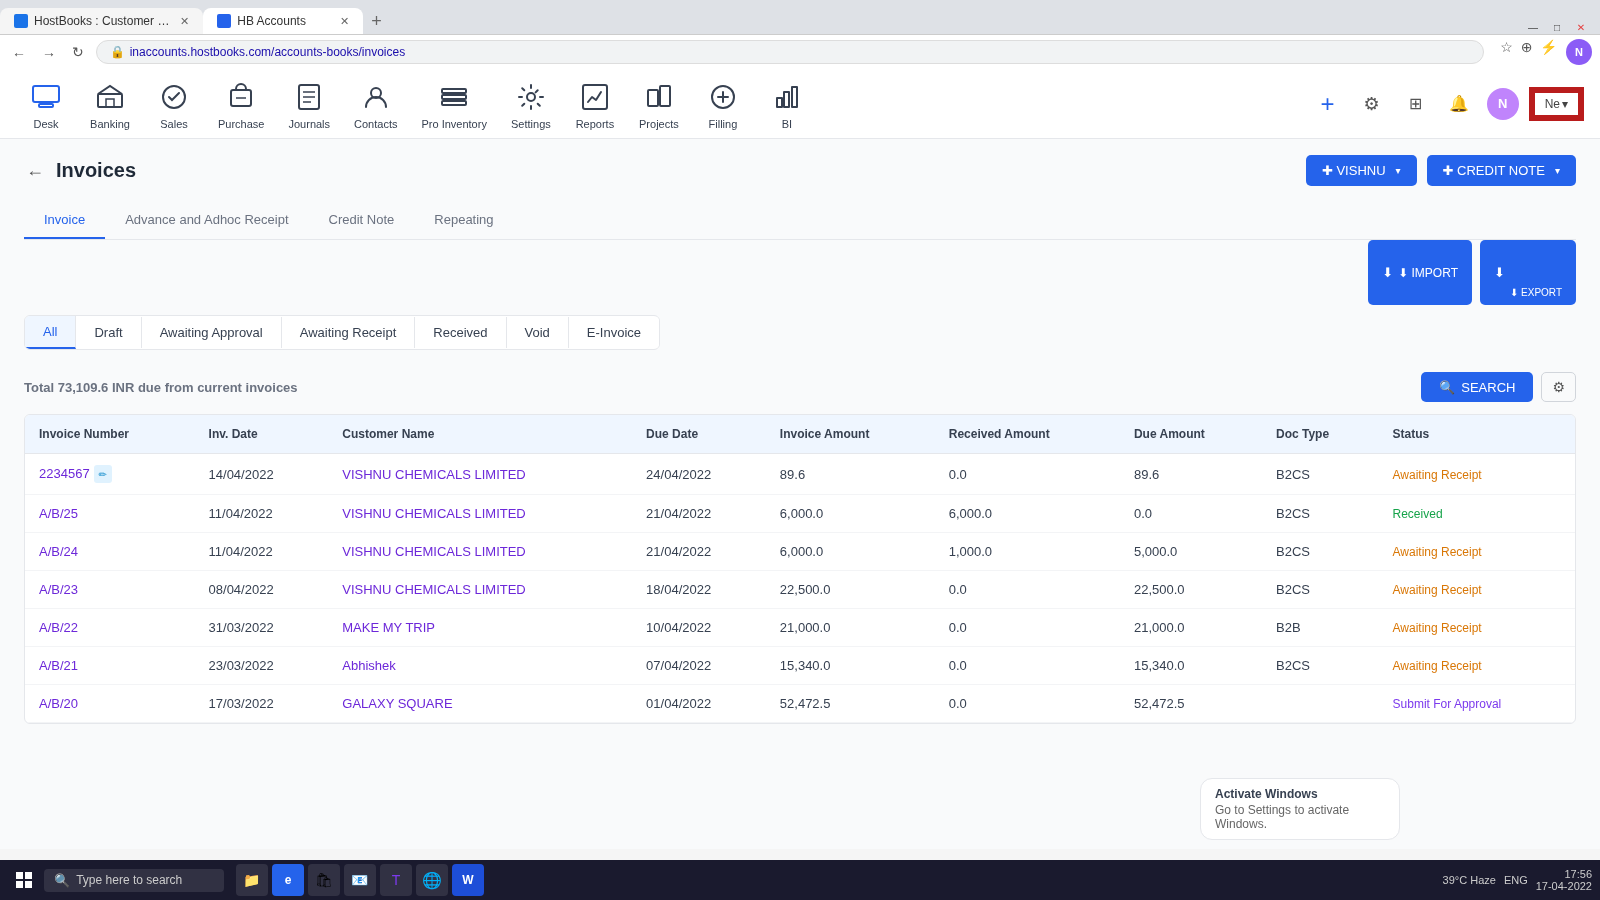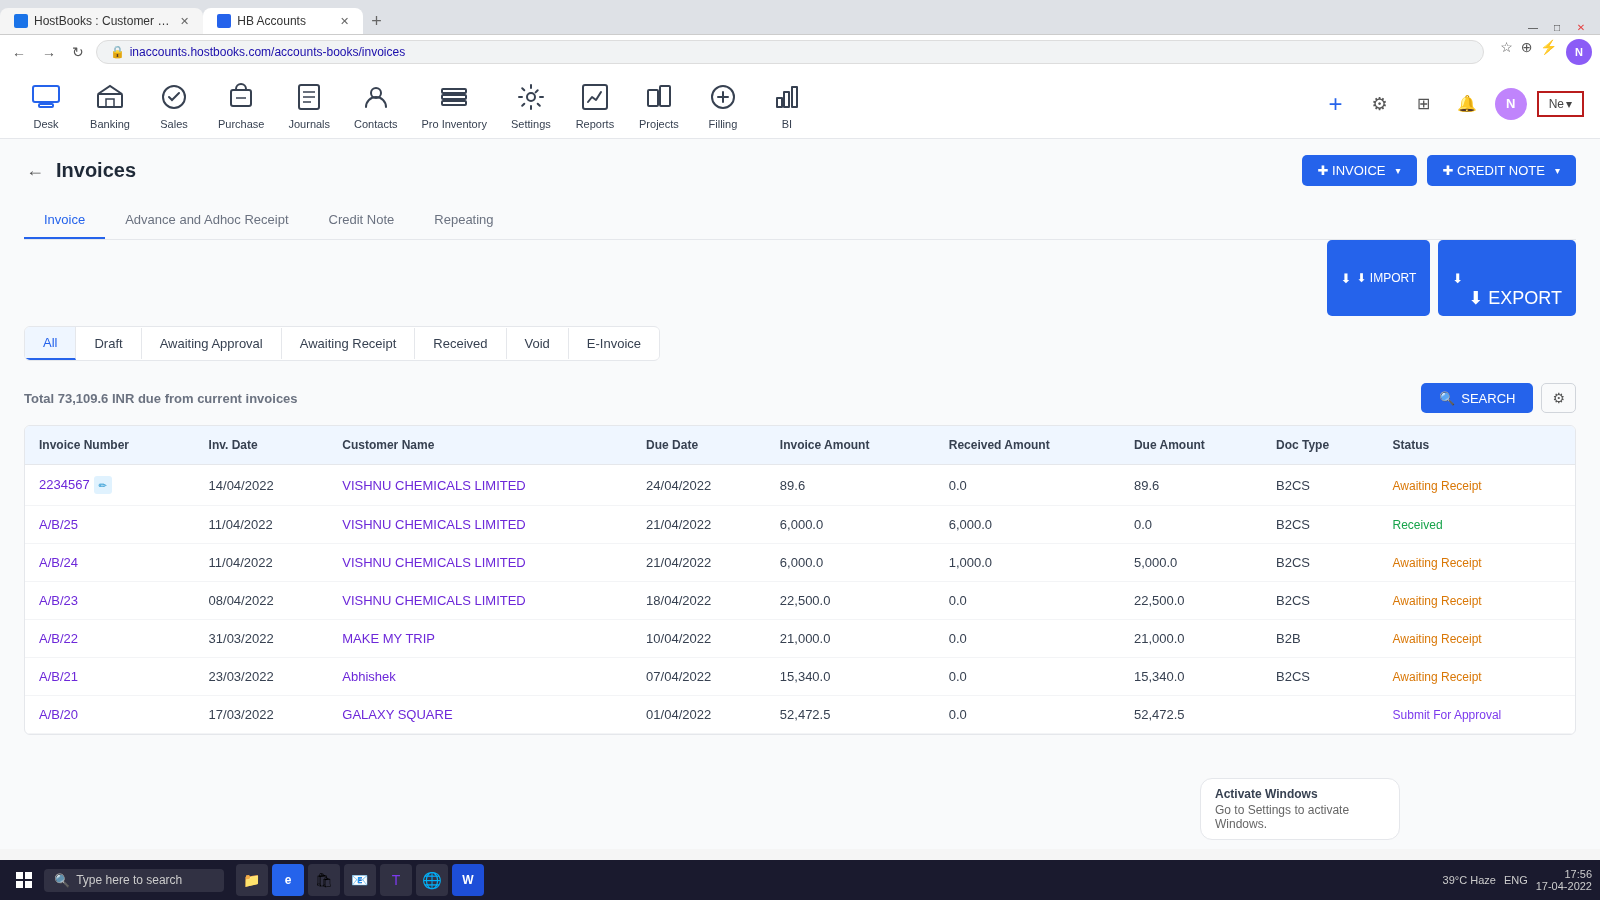--- a/index.html
+++ b/index.html
@@ -29,21 +29,21 @@
     .nav-icons { display: flex; gap: 4px; align-items: center; }
     .nav-item { display: flex; flex-direction: column; align-items: center; padding: 6px 10px; cursor: pointer; border-radius: 6px; min-width: 60px; transition: background 0.15s; }
     .nav-item .icon-box { width: 38px; height: 38px; display: flex; align-items: center; justify-content: center; }
     .nav-item svg { width: 30px; height: 30px; }
     .nav-item .label { font-size: 11px; color: #374151; margin-top: 2px; white-space: nowrap; }
     .header-actions { display: flex; align-items: center; gap: 10px; }
     .h-action-btn { width: 34px; height: 34px; border-radius: 50%; display: flex; align-items: center; justify-content: center; cursor: pointer; font-size: 18px; color: #555; }
     .h-action-btn.plus { background: none; color: #2563eb; font-size: 24px; font-weight: 300; }
     .h-action-btn.gear { background: none; color: #555; font-size: 18px; }
     .h-user-avatar { width: 32px; height: 32px; border-radius: 50%; background: #c084fc; display: flex; align-items: center; justify-content: center; color: white; font-size: 13px; font-weight: bold; cursor: pointer; }
-    .ne-btn { background: none; border: 2px solid #b91c1c; border-radius: 0; padding: 4px 10px; font-size: 12px; color: #444; cursor: pointer; display: flex; align-items: center; gap: 2px; }
+    .ne-btn { background: none; border: 6px solid #b91c1c; border-radius: 0; padding: 4px 10px; font-size: 12px; color: #444; cursor: pointer; display: flex; align-items: center; gap: 2px; }
 
     
     .main-content { background: #f9fafb; padding: 0 24px 24px; min-height: calc(900px - 140px - 50px); }
 
     
     .page-header { display: flex; align-items: center; justify-content: space-between; padding: 16px 0; background: #f9fafb; }
     .page-title-group { display: flex; align-items: center; gap: 10px; }
     .back-btn { background: none; border: none; font-size: 18px; color: #555; cursor: pointer; padding: 2px; }
     .page-title { font-size: 20px; font-weight: 600; color: #1f2937; }
     .page-actions { display: flex; gap: 10px; }
@@ -280,21 +280,21 @@
 
 <div class="main-content">
 
   <div class="page-header">
     <div class="page-title-group">
       <button class="back-btn">←</button>
       <h1 class="page-title">Invoices</h1>
     </div>
     <div class="page-actions">
       <button class="btn-primary">
-        <span>✚ INVOICE</span>
+        <span>✚ VISHNU</span>
         <span class="dropdown-arrow">▾</span>
       </button>
       <button class="btn-primary btn-credit">
         <span>✚ CREDIT NOTE</span>
         <span class="dropdown-arrow">▾</span>
       </button>
     </div>
   </div>
 
   <div class="tabs-row">
@@ -304,21 +304,21 @@
     <div class="tab">Repeating</div>
   </div>
 
   <div class="import-export-row">
     <button class="btn-import">
       <span>⬇</span>
       <span style="font-size:12px;">⬇ IMPORT</span>
     </button>
     <button class="btn-export">
       <span>⬇</span>
-      <span style="font-size:18px;margin-top:40px;">⬇ EXPORT</span>
+      <span style="font-size:10px;margin-top:40px;">⬇ EXPORT</span>
     </button>
   </div>
 
   <div class="status-tabs">
     <div class="status-tab active">All</div>
     <div class="status-tab">Draft</div>
     <div class="status-tab">Awaiting Approval</div>
     <div class="status-tab">Awaiting Receipt</div>
     <div class="status-tab">Received</div>
     <div class="status-tab">Void</div>

